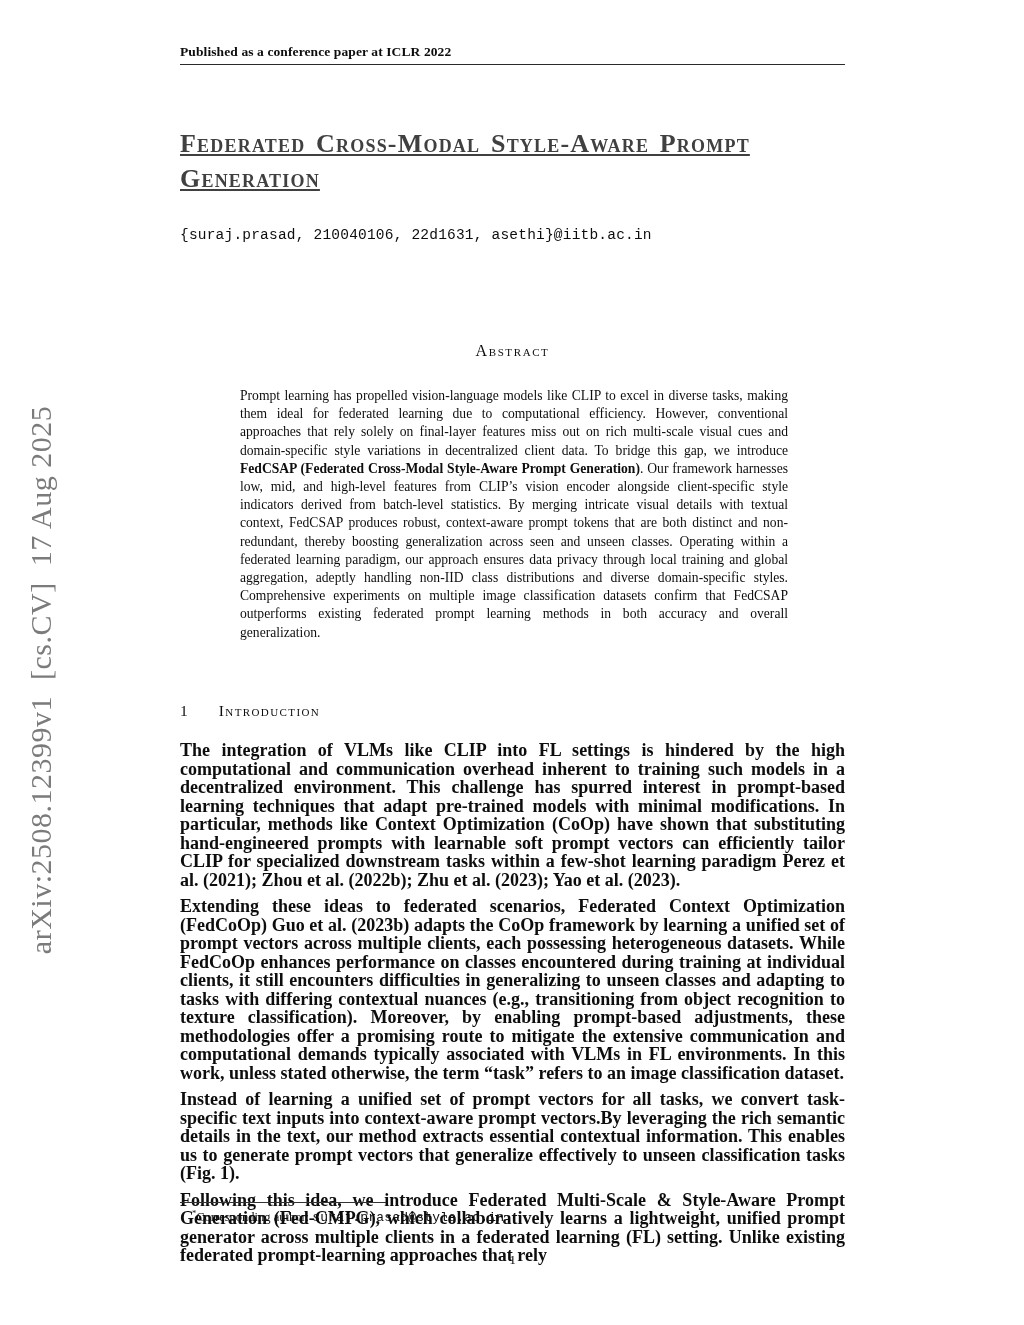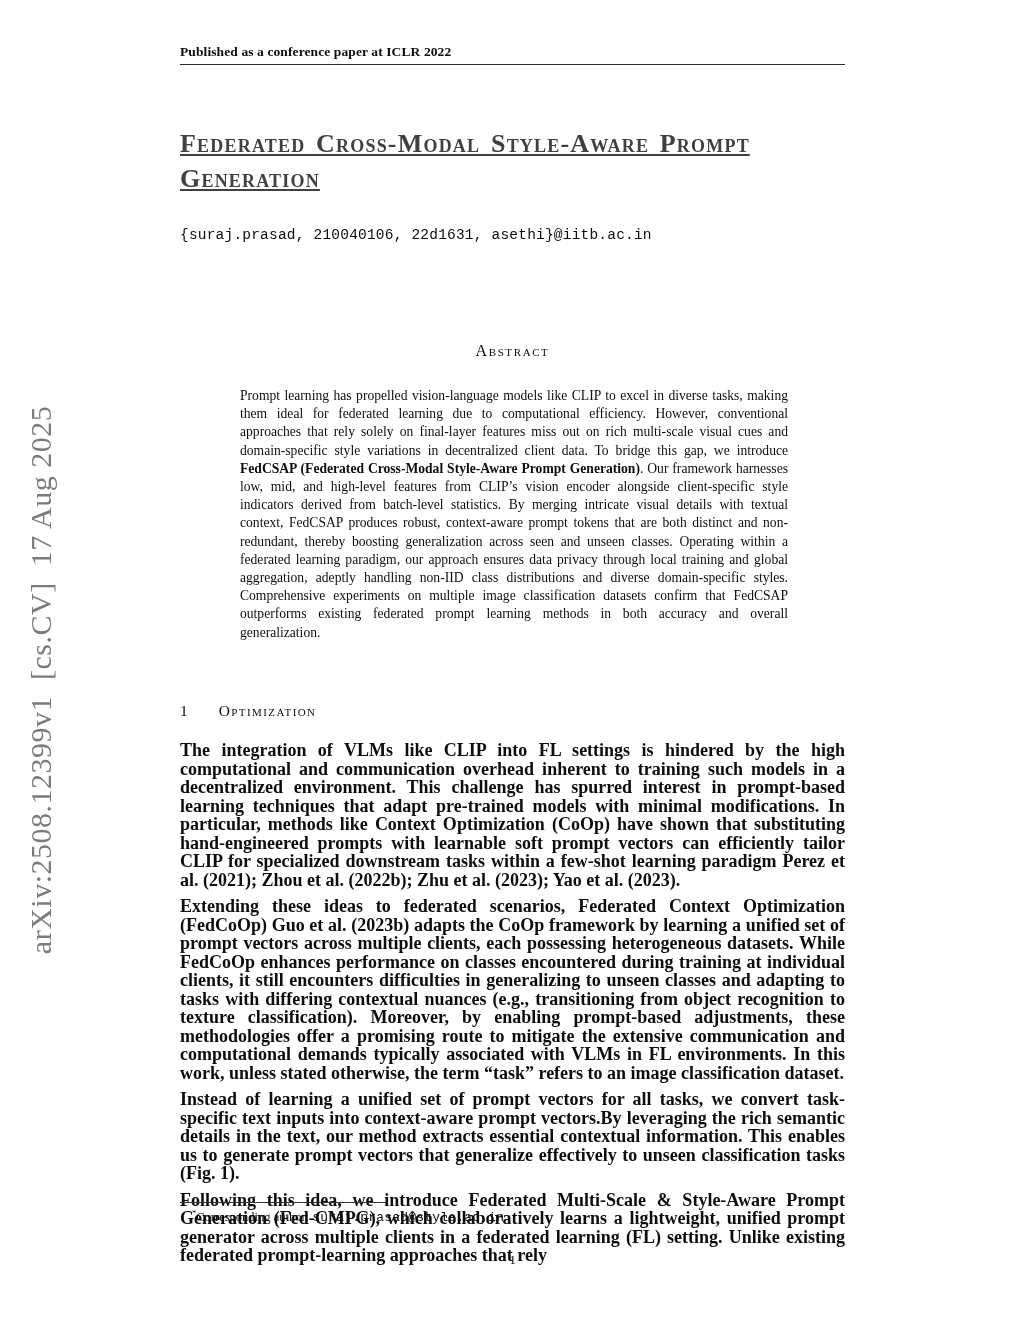--- a/index.html
+++ b/index.html
@@ -150,21 +150,21 @@
 
   <div class="col authors-block">
     <div class="author-emails">{suraj.prasad, 210040106, 22d1631, asethi}@iitb.ac.in</div>
   </div>
 
   <div class="col abstract-heading">Abstract</div>
 
   <div class="abstract-body"><span>Prompt learning has propelled vision-language models like CLIP to excel in diverse tasks, making them ideal for federated learning due to computational efficiency. However, conventional approaches that rely solely on final-layer features miss out on rich multi-scale visual cues and domain-specific style variations in decentralized client data. To bridge this gap, we introduce </span><span class="bold">FedCSAP (Federated Cross-Modal Style-Aware Prompt Generation)</span><span>. Our framework harnesses low, mid, and high-level features from CLIP’s vision encoder alongside client-specific style indicators derived from batch-level statistics. By merging intricate visual details with textual context, FedCSAP produces robust, context-aware prompt tokens that are both distinct and non-redundant, thereby boosting generalization across seen and unseen classes. Operating within a federated learning paradigm, our approach ensures data privacy through local training and global aggregation, adeptly handling non-IID class distributions and diverse domain-specific styles. Comprehensive experiments on multiple image classification datasets confirm that FedCSAP outperforms existing federated prompt learning methods in both accuracy and overall generalization.</span></div>
 
   <div class="col section-heading">
-    <span class="section-number">1</span><span class="section-title">Optimization</span>
+    <span class="section-number">1</span><span class="section-title">Introduction</span>
   </div>
 
   <div class="col intro-body">
     <p>The integration of VLMs like CLIP into FL settings is hindered by the high computational and communication overhead inherent to training such models in a decentralized environment. This challenge has spurred interest in prompt-based learning techniques that adapt pre-trained models with minimal modifications. In particular, methods like Context Optimization (CoOp) have shown that substituting hand-engineered prompts with learnable soft prompt vectors can efficiently tailor CLIP for specialized downstream tasks within a few-shot learning paradigm Perez et al. (2021); Zhou et al. (2022b); Zhu et al. (2023); Yao et al. (2023).</p>
     <p>Extending these ideas to federated scenarios, Federated Context Optimization (FedCoOp) Guo et al. (2023b) adapts the CoOp framework by learning a unified set of prompt vectors across multiple clients, each possessing heterogeneous datasets. While FedCoOp enhances performance on classes encountered during training at individual clients, it still encounters difficulties in generalizing to unseen classes and adapting to tasks with differing contextual nuances (e.g., transitioning from object recognition to texture classification). Moreover, by enabling prompt-based adjustments, these methodologies offer a promising route to mitigate the extensive communication and computational demands typically associated with VLMs in FL environments. In this work, unless stated otherwise, the term “task” refers to an image classification dataset.</p>
     <p>Instead of learning a unified set of prompt vectors for all tasks, we convert task-specific text inputs into context-aware prompt vectors.By leveraging the rich semantic details in the text, our method extracts essential contextual information. This enables us to generate prompt vectors that generalize effectively to unseen classification tasks (Fig. 1).</p>
     <p>Following this idea, we introduce Federated Multi-Scale &amp; Style-Aware Prompt Generation (Fed-CMPG), which collaboratively learns a lightweight, unified prompt generator across multiple clients in a federated learning (FL) setting. Unlike existing federated prompt-learning approaches that rely</p>
   </div>
 
   <div class="footnote-rule"></div>

